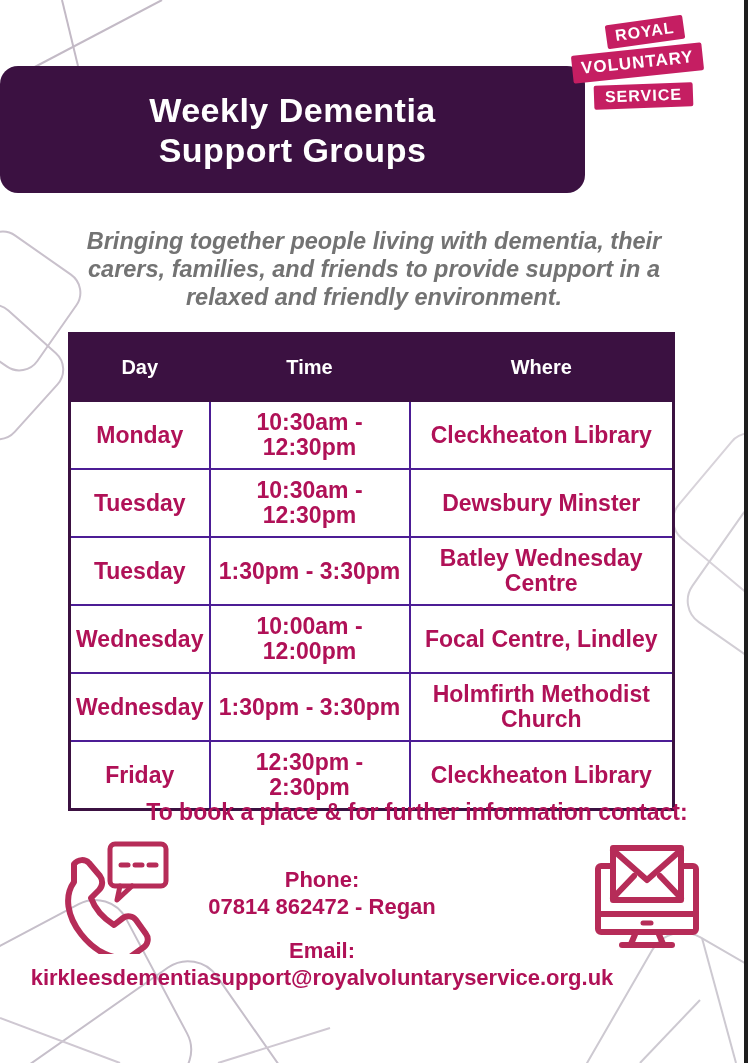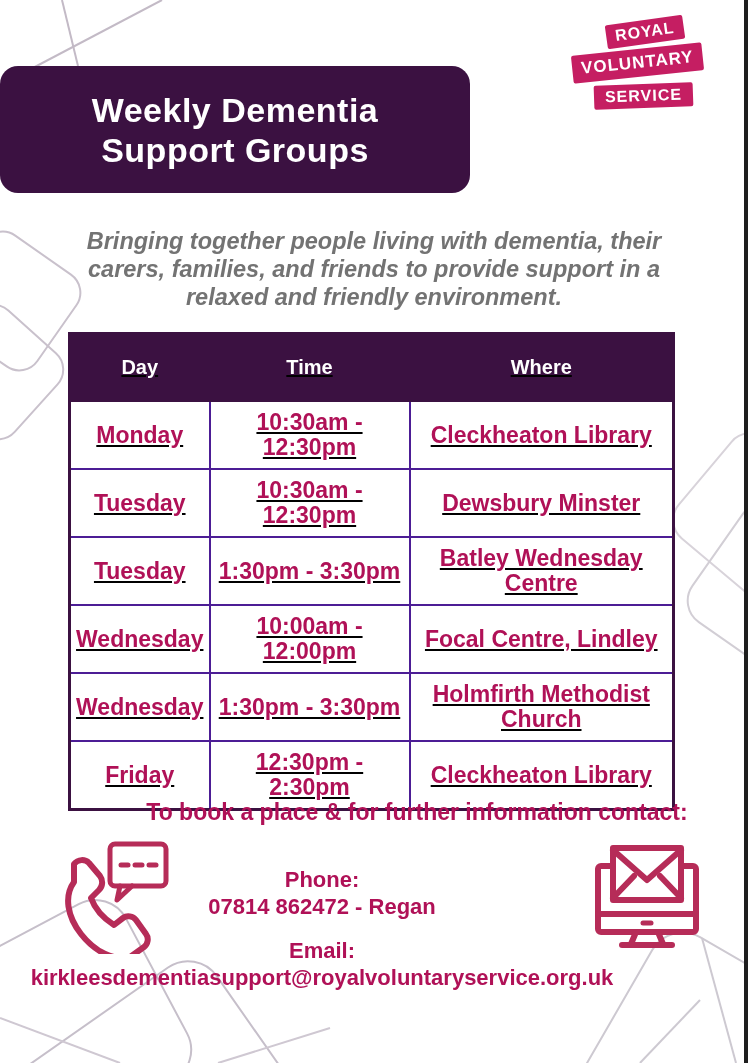--- a/index.html
+++ b/index.html
@@ -7,21 +7,21 @@
     width:748px;height:1063px;position:relative;overflow:hidden;
     background:#ffffff;
     font-family:"Liberation Sans", sans-serif;
     -webkit-font-smoothing:antialiased;
   }
   .deco-layer{position:absolute;inset:0;width:748px;height:1063px;z-index:0;pointer-events:none;}
   .right-edge{position:absolute;top:0;right:0;width:4px;height:1063px;background:#1e1e1e;z-index:50;}
 
   
   .banner{
-    position:absolute;left:0;top:66px;width:470px;height:127px;
+    position:absolute;left:0;top:66px;width:585px;height:127px;
     background:#3b1141;border-radius:18px;z-index:2;
     display:flex;flex-direction:column;align-items:center;justify-content:center;
   }
   .banner .title-line{
     color:#ffffff;font-weight:bold;font-size:34px;line-height:40px;letter-spacing:.5px;text-align:center;
   }
 
   
   .logo{position:absolute;left:570px;top:12px;width:160px;height:105px;z-index:2;}
   .stamp{
@@ -49,21 +49,21 @@
   table.schedule col.c-where{width:264px;}
   table.schedule th{
     background:#3b1141;color:#ffffff;font-weight:bold;font-size:20px;
     height:63px;border:2px solid #3b1141;text-align:center;
   }
   table.schedule td{
     background:#ffffff;color:#b01157;font-weight:bold;font-size:23px;
     height:62px;border:2px solid #4c1d95;text-align:center;vertical-align:middle;
     padding:2px 4px;line-height:25px;
   }
-  table.schedule{border:3px solid #3b1141;text-decoration:underline;}
+  table.schedule{border:3px solid #3b1141;}
 
   
   .contact-heading{
     position:absolute;left:0;top:799px;width:748px;text-align:center;z-index:2;
     color:#b01157;font-weight:bold;font-size:23px;padding-left:43px;
   }
   .contact-block{
     position:absolute;left:0;top:866px;width:644px;text-align:center;z-index:2;
     color:#b01157;font-weight:bold;font-size:22px;line-height:27px;
   }

